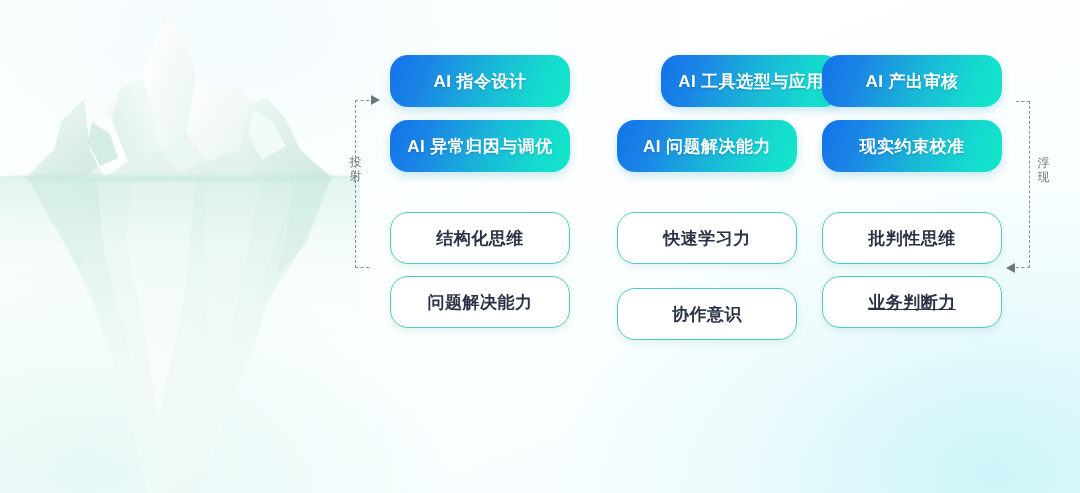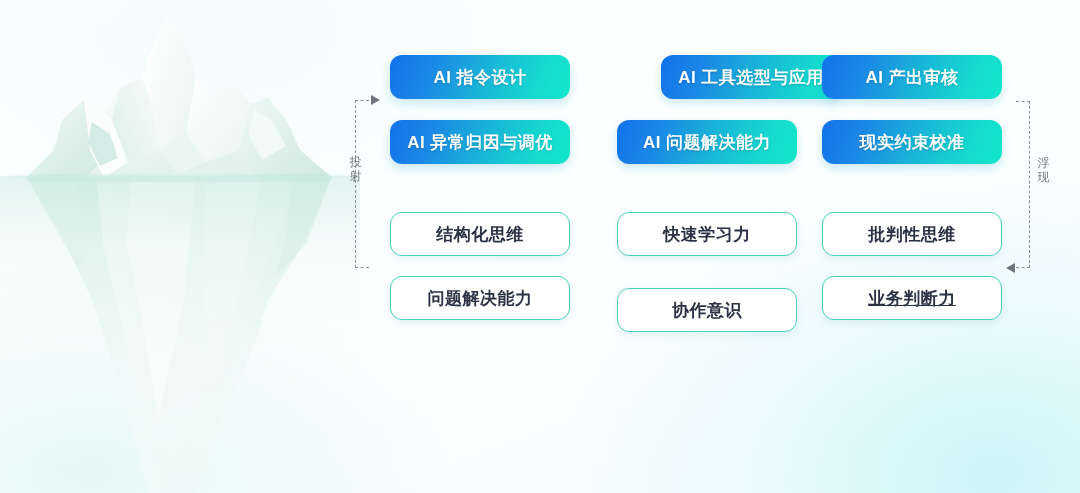--- a/index.html
+++ b/index.html
@@ -46,21 +46,21 @@
   .bracket{position:absolute;}
   .br-line{position:absolute;border-color:#8b8f96;}
   .br-label{
     position:absolute;font-size:12px;color:#6f757d;letter-spacing:1px;
     line-height:1.16;text-align:center;width:20px;
   }
   .arrow{position:absolute;width:0;height:0;}
 
   
   .card{
-    position:absolute;width:180px;height:44px;border-radius:12px;
+    position:absolute;width:180px;height:52px;border-radius:18px;
     display:flex;align-items:center;justify-content:center;
     font-size:17px;font-weight:bold;letter-spacing:0.5px;
     box-sizing:border-box;white-space:nowrap;
   }
   .card.grad{
     background:linear-gradient(110deg,#1272ea 0%,#1b86e6 22%,#19b4d8 52%,#15dbce 82%,#12e6c9 100%);
     color:#ffffff;
     text-shadow:0 1px 2px rgba(9,60,105,0.28);
     box-shadow:0 4px 10px rgba(23,150,190,0.22);
   }

